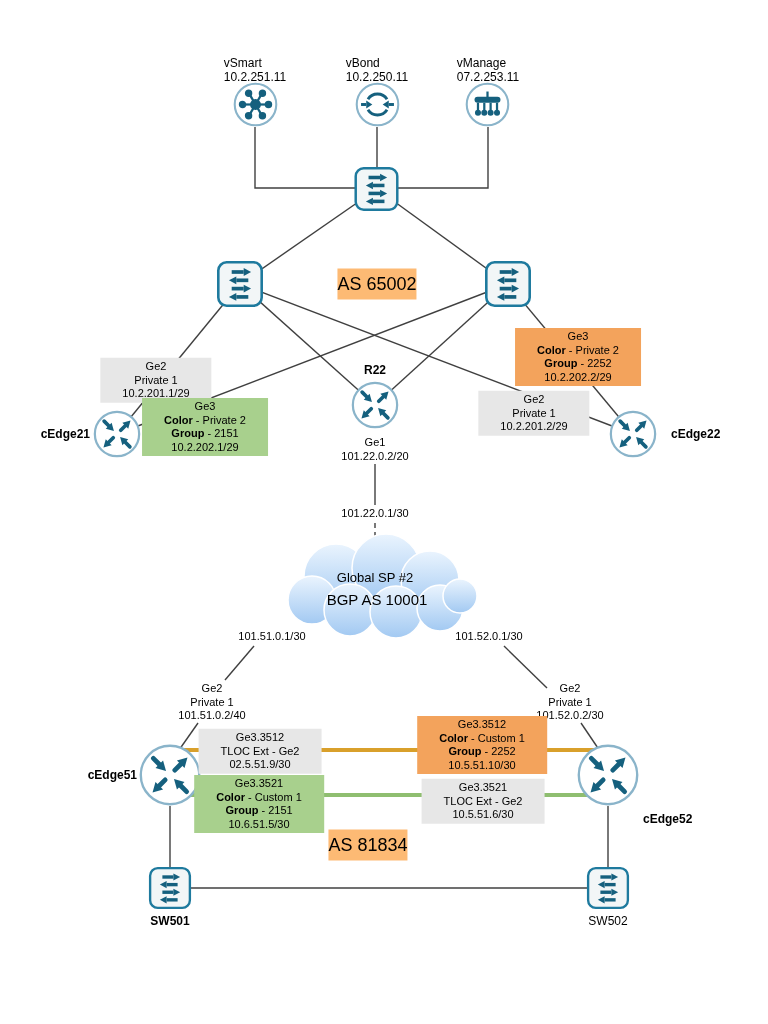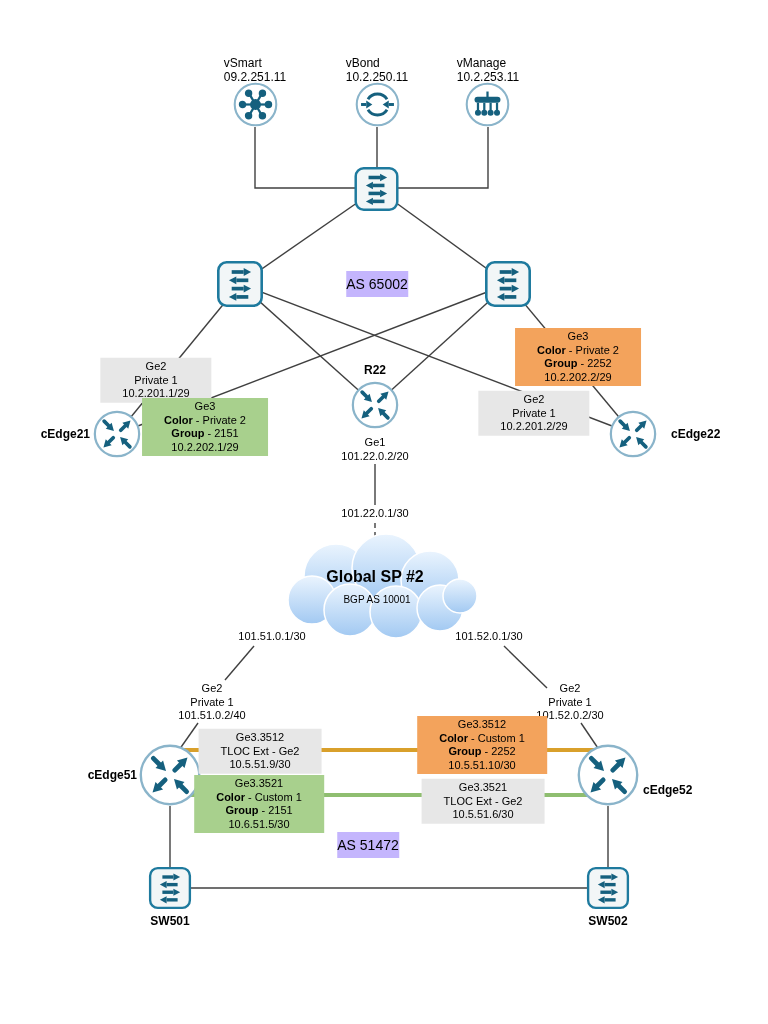--- a/index.html
+++ b/index.html
@@ -11,26 +11,26 @@
   .rgt{transform:translate(-100%,-50%)}
   .lft{transform:translate(0,-50%)}
   #wires{position:absolute;left:0;top:0;z-index:1}
   #cloud-svg{position:absolute;z-index:2}
   .node{z-index:3}
   .lbl{z-index:4;text-align:center;font-size:11px;line-height:13.5px;white-space:nowrap}
   .ifbox{padding:2px 22px}
   .gray{background:#e7e7e7}
   .green{background:#a8d08d}
   .orange{background:#f3a35c}
-  .asbox{background:#c4b5fd;padding:5px 0;font-size:14px;z-index:4;white-space:nowrap}
+  .asbox{background:#fdba74;padding:5px 0;font-size:18px;z-index:4;white-space:nowrap}
   .nodelbl{font-weight:bold;font-size:12px;z-index:5;white-space:nowrap}
   .ctl{font-weight:normal;font-size:12px;line-height:14px;text-align:left;z-index:4;white-space:nowrap}
   .cloudtxt{z-index:4;text-align:center;white-space:nowrap}
-  .cloudtitle{font-weight:bold;font-size:16px}
-  .cloudsub{font-size:10px}
+  .cloudtitle{font-weight:normal;font-size:13px}
+  .cloudsub{font-size:15px}
 </style>
 </head>
 <body>
 
 <div class="stage">
 
   <svg id="wires" width="768" height="1024">
     <g stroke="#404040" stroke-width="1.4" fill="none">
       <polyline points="255,127 255,188 377,188"></polyline>
       <line x1="377" y1="127" x2="377" y2="189"></line>
@@ -73,29 +73,29 @@
       <circle cx="118" cy="86" r="26"></circle>
       <circle cx="162" cy="82" r="23"></circle>
       <circle cx="182" cy="70" r="17"></circle>
     </g>
   </svg>
   <div class="abs ctr cloudtxt cloudtitle" style="left:375px;top:577px">Global SP #2</div>
   <div class="abs ctr cloudtxt cloudsub" style="left:377px;top:599px">BGP AS 10001</div>
 
   <div class="abs ctr ctl" style="left:255px;top:70px">
     <div>vSmart</div>
-    <div>09.2.251.11</div>
+    <div>10.2.251.11</div>
   </div>
   <div class="abs ctr ctl" style="left:377px;top:70px">
     <div>vBond</div>
     <div>10.2.250.11</div>
   </div>
   <div class="abs ctr ctl" style="left:488px;top:70px">
     <div>vManage</div>
-    <div>10.2.253.11</div>
+    <div>07.2.253.11</div>
   </div>
 
   <div class="abs node" style="left:233px;top:82px">
     <svg width="45" height="45" viewBox="0 0 52 52">
       <circle cx="26" cy="26" r="24" fill="#fff" stroke="#8ab4ca" stroke-width="2.4"></circle>
       <g stroke="#15607e" stroke-width="2.6" fill="#15607e">
         <line x1="26" y1="26" x2="40" y2="26"></line>
           <circle cx="41" cy="26" r="3"></circle>
         <line x1="26" y1="26" x2="33" y2="14"></line>
           <circle cx="34" cy="13" r="3"></circle>
@@ -349,46 +349,46 @@
             <line x1="-7" y1="0" x2="0" y2="0"></line>
             <path d="M0,-4.5 L8,0 L0,4.5 Z" stroke="none"></path>
           </g>
         <g transform="translate(35,35) rotate(-135)">
             <line x1="-7" y1="0" x2="0" y2="0"></line>
             <path d="M0,-4.5 L8,0 L0,4.5 Z" stroke="none"></path>
           </g>
       </g>
     </svg>
   </div>
-  <div class="abs lft nodelbl" style="left:643px;top:790px">cEdge52</div>
+  <div class="abs lft nodelbl" style="left:643px;top:819px">cEdge52</div>
 
   <div class="abs ctr lbl ifbox gray" style="left:260px;top:751px">
     <div>Ge3.3512</div>
     <div>TLOC Ext - Ge2</div>
-    <div>10.5.51.9/30</div>
+    <div>02.5.51.9/30</div>
   </div>
   <div class="abs ctr lbl ifbox orange" style="left:482px;top:745px">
     <div>Ge3.3512</div>
     <div><b>Color</b><span> - Custom 1</span></div>
     <div><b>Group</b><span> - 2252</span></div>
     <div>10.5.51.10/30</div>
   </div>
   <div class="abs ctr lbl ifbox green" style="left:259px;top:804px">
     <div>Ge3.3521</div>
     <div><b>Color</b><span> - Custom 1</span></div>
     <div><b>Group</b><span> - 2151</span></div>
     <div>10.6.51.5/30</div>
   </div>
   <div class="abs ctr lbl ifbox gray" style="left:483px;top:801px">
     <div>Ge3.3521</div>
     <div>TLOC Ext - Ge2</div>
     <div>10.5.51.6/30</div>
   </div>
 
-  <div class="abs ctr asbox" style="left:368px;top:845px">AS 51472</div>
+  <div class="abs ctr asbox" style="left:368px;top:845px">AS 81834</div>
 
   <div class="abs node" style="left:148px;top:866px">
     <svg width="44" height="44" viewBox="0 0 52 52">
       <rect x="2.5" y="2.5" width="47" height="47" rx="9" fill="#f2f6f7" stroke="#1e7a9e" stroke-width="2.8"></rect>
       <g stroke="#15607e" stroke-width="4" fill="#15607e">
         <line x1="17" y1="13" x2="30" y2="13"></line>
           <path d="M30,8.8 L38,13 L30,17.2 Z" stroke="none"></path>
         <line x1="35" y1="22" x2="22" y2="22"></line>
           <path d="M22,17.8 L14,22 L22,26.2 Z" stroke="none"></path>
         <line x1="17" y1="31" x2="30" y2="31"></line>
@@ -408,15 +408,15 @@
           <path d="M30,8.8 L38,13 L30,17.2 Z" stroke="none"></path>
         <line x1="35" y1="22" x2="22" y2="22"></line>
           <path d="M22,17.8 L14,22 L22,26.2 Z" stroke="none"></path>
         <line x1="17" y1="31" x2="30" y2="31"></line>
           <path d="M30,26.8 L38,31 L30,35.2 Z" stroke="none"></path>
         <line x1="35" y1="40" x2="22" y2="40"></line>
           <path d="M22,35.8 L14,40 L22,44.2 Z" stroke="none"></path>
       </g>
     </svg>
   </div>
-  <div class="abs ctr nodelbl" style="left:608px;top:921px;font-weight:bold">SW502</div>
+  <div class="abs ctr nodelbl" style="left:608px;top:921px;font-weight:normal">SW502</div>
 
 </div>
 
 </body></html>

